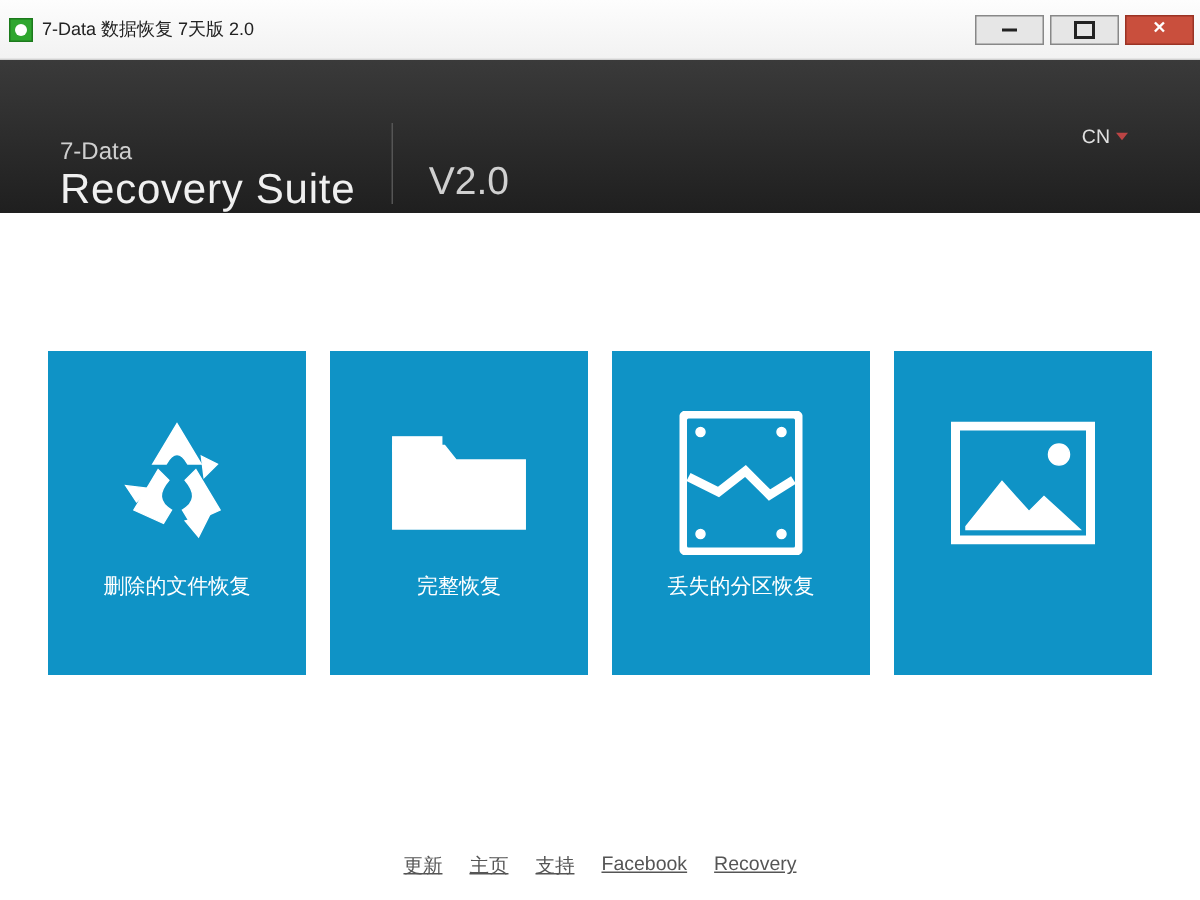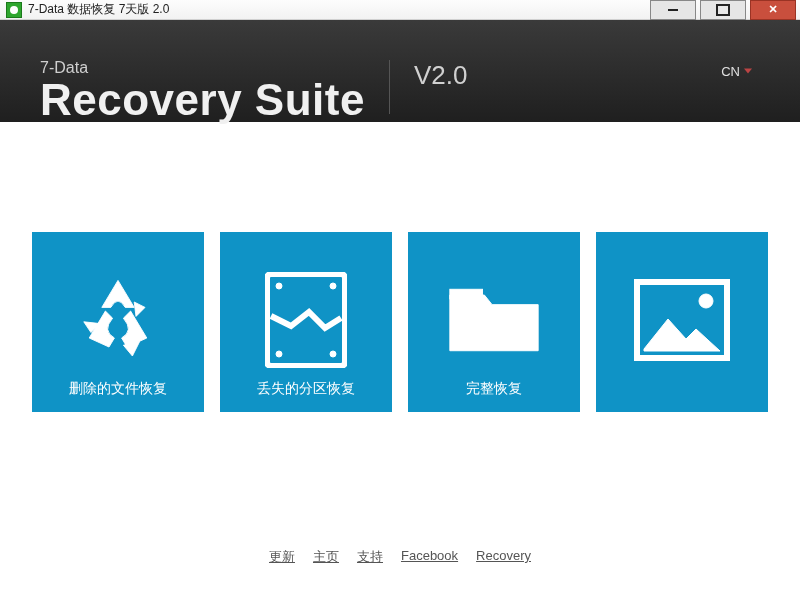--- a/index.html
+++ b/index.html
@@ -5,21 +5,21 @@
   * { box-sizing: border-box; margin: 0; padding: 0; }
   body {
     font-family: "Segoe UI", "Microsoft YaHei", Arial, sans-serif;
     background: #fff;
     width: 800px;
     height: 600px;
     overflow: hidden;
   }
   
   .titlebar {
-    height: 20px;
+    height: 40px;
     background: linear-gradient(#fdfdfd, #f2f2f2);
     border-bottom: 1px solid #d0d0d0;
     display: flex;
     align-items: center;
     padding: 0 0 0 6px;
     font-size: 12px;
     color: #222;
   }
   .titlebar .app-icon {
     width: 16px; height: 16px;
@@ -58,26 +58,26 @@
   
   .header {
     height: 102px;
     background: linear-gradient(#3a3a3a, #1f1f1f);
     color: #e6e6e6;
     display: flex;
     align-items: center;
     padding: 0 30px 0 40px;
     position: relative;
   }
-  .brand { display:flex; align-items:flex-start; gap:18px;margin-top:40px; }
+  .brand { display:flex; align-items:flex-end; gap:18px;margin-top:40px; }
   .brand .name {
     display:flex; flex-direction:column; line-height:1;
   }
   .brand .line1 { font-size: 16px; font-weight:300; color:#cfcfcf; margin-bottom:2px; }
-  .brand .line2 { font-size: 44px; font-weight:700; letter-spacing:0.5px; color:#f0f0f0; }
+  .brand .line2 { font-size: 28px; font-weight:400; letter-spacing:0.5px; color:#f0f0f0; }
   .brand .divider {
     width:1px; height:54px; background:#555; margin:0 6px 4px 6px;
   }
   .brand .version { font-size:26px; font-weight:300; color:#d0d0d0; margin-bottom:4px; }
   .lang {
     position:absolute; right:48px; top:50%; transform:translateY(-50%);
     font-size:13px; color:#e0e0e0;
     display:flex; align-items:center; gap:4px;
     cursor:pointer;
   }
@@ -92,21 +92,21 @@
     background:#fff;
     display:flex;
     align-items:center;
     justify-content:center;
   }
   .tiles {
     display:flex;
     gap:16px;
   }
   .tile {
-    width:172px; height:180px;
+    width:172px; height:216px;
     background:#0f93c6;
     color:#fff;
     display:flex; flex-direction:column;
     align-items:center; justify-content:flex-start;
     padding-top:28px;
     cursor:pointer;
   }
   .tile .iconwrap {
     width:100%; height:120px;
     display:flex; align-items:center; justify-content:center;
@@ -175,44 +175,44 @@
             <polygon points="20,64 12,52 30,54"></polygon>
             <polygon points="56,78 66,90 74,74"></polygon>
           </g>
         </svg>
       </div>
       <div class="label">删除的文件恢复</div>
     </div>
 
     <div class="tile">
       <div class="iconwrap">
+        <svg width="96" height="80" viewBox="0 0 100 80">
+          <path d="M4 14 L40 14 L48 24 L96 24 L96 72 L4 72 Z" fill="#fff"></path>
+          <rect x="4" y="8" width="34" height="10" fill="#fff"></rect>
+        </svg>
+      </div>
+      <div class="label">完整恢复</div>
+    </div>
+
+    <div class="tile">
+      <div class="iconwrap">
         <svg width="82" height="96" viewBox="0 0 82 96">
           <rect x="2" y="2" width="78" height="92" rx="4" fill="none" stroke="#fff" stroke-width="6"></rect>
           <circle cx="14" cy="14" r="3" fill="#fff"></circle>
           <circle cx="68" cy="14" r="3" fill="#fff"></circle>
           <circle cx="14" cy="82" r="3" fill="#fff"></circle>
           <circle cx="68" cy="82" r="3" fill="#fff"></circle>
           <polyline points="6,44 26,54 44,40 60,56 76,46" fill="none" stroke="#fff" stroke-width="6"></polyline>
         </svg>
       </div>
       <div class="label">丢失的分区恢复</div>
     </div>
 
     <div class="tile">
       <div class="iconwrap">
-        <svg width="96" height="80" viewBox="0 0 100 80">
-          <path d="M4 14 L40 14 L48 24 L96 24 L96 72 L4 72 Z" fill="#fff"></path>
-          <rect x="4" y="8" width="34" height="10" fill="#fff"></rect>
-        </svg>
-      </div>
-      <div class="label">完整恢复</div>
-    </div>
-
-    <div class="tile">
-      <div class="iconwrap">
         <svg width="96" height="82" viewBox="0 0 96 82">
           <rect x="3" y="3" width="90" height="76" fill="none" stroke="#fff" stroke-width="6"></rect>
           <circle cx="72" cy="22" r="7" fill="#fff"></circle>
           <path d="M10 70 L34 40 L52 60 L62 50 L86 72 L10 72 Z" fill="#fff"></path>
         </svg>
       </div>
     </div>
 
   </div>
 </div>

